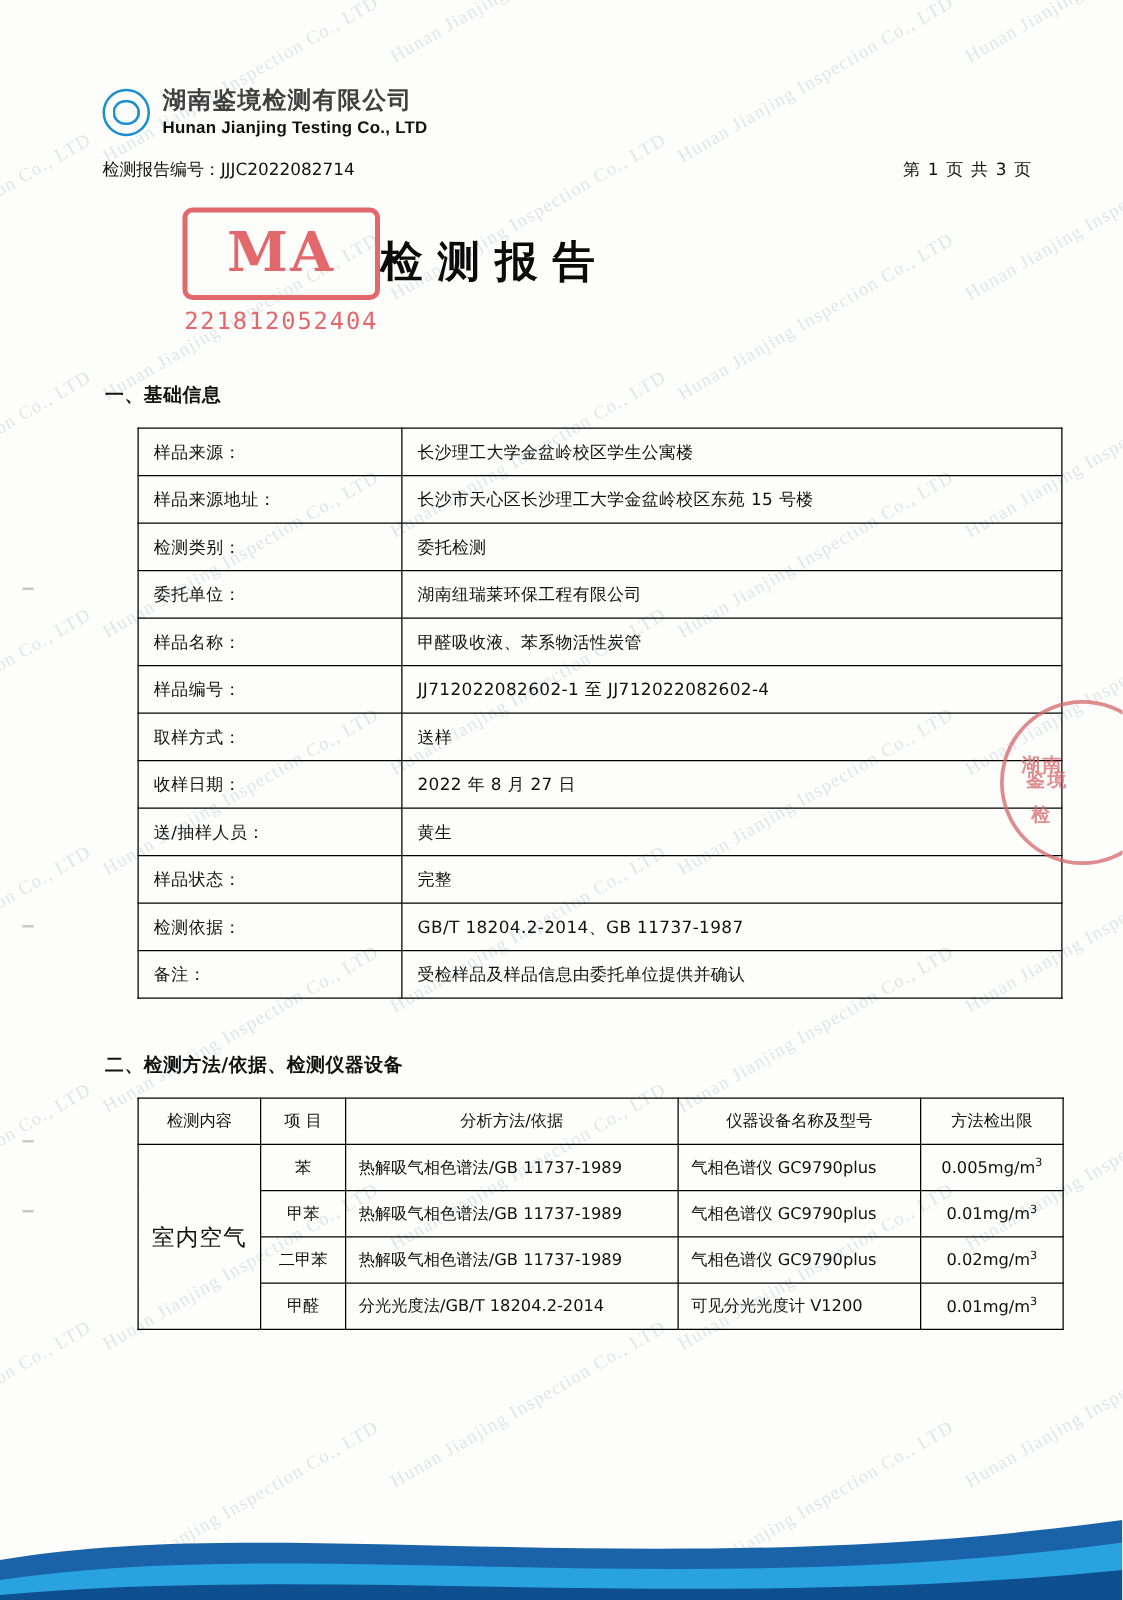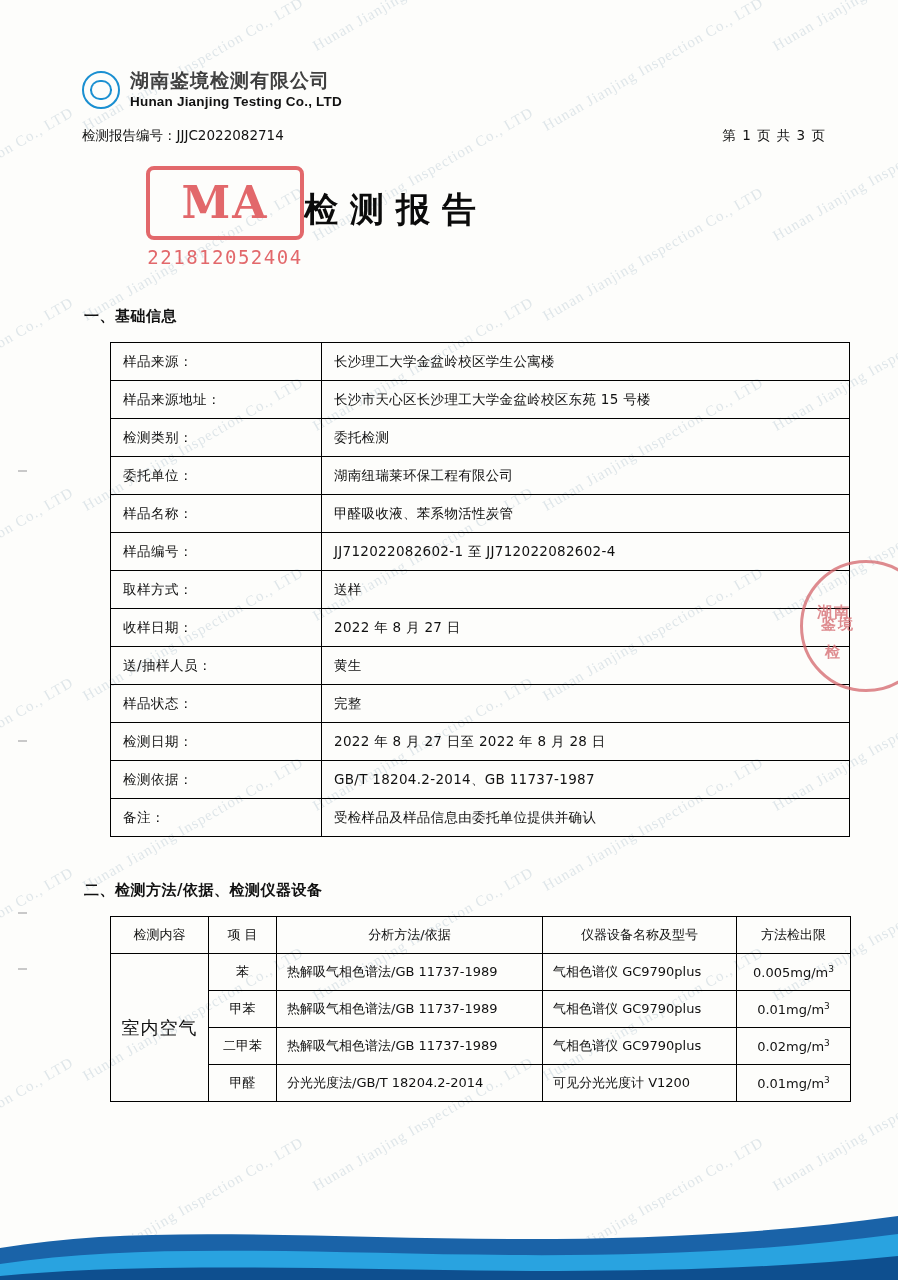--- a/index.html
+++ b/index.html
@@ -377,24 +377,20 @@
       </tr>
       <tr>
         <td class="label">送/抽样人员：</td>
         <td class="value">黄生</td>
       </tr>
       <tr>
         <td class="label">样品状态：</td>
         <td class="value">完整</td>
       </tr>
       <tr>
-        <td class="label">检测日期：</td>
-        <td class="value">2022 年 8 月 27 日至 2022 年 8 月 28 日</td>
-      </tr>
-      <tr>
         <td class="label">检测依据：</td>
         <td class="value">GB/T 18204.2-2014、GB 11737-1987</td>
       </tr>
       <tr>
         <td class="label">备注：</td>
         <td class="value">受检样品及样品信息由委托单位提供并确认</td>
       </tr>
     </tbody>
   </table>
 

